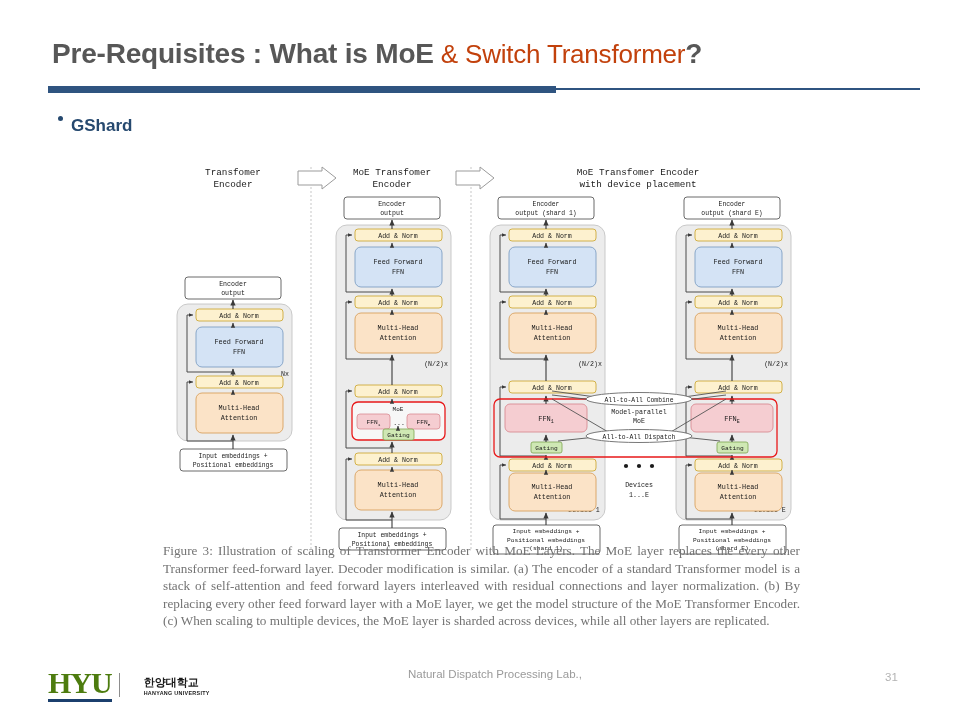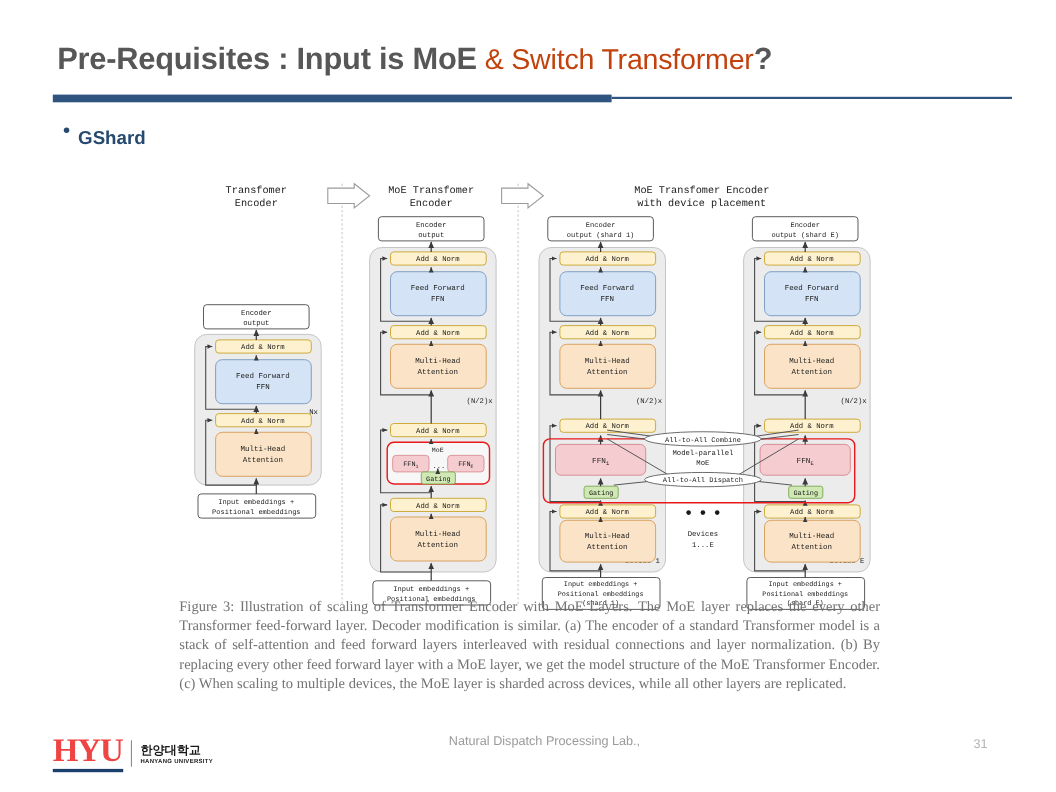--- a/index.html
+++ b/index.html
@@ -80,29 +80,29 @@
   
   #footer-logo {
     position: absolute;
     left: 48px; top: 668px;
     display: flex; align-items: center;
   }
   #footer-logo .hyu {
     font-family: "Liberation Serif", serif;
     font-weight: bold;
     font-size: 30px;
-    color: #ef4444;
+    color: #4d7c0f;
     letter-spacing: -1px;
     line-height: 1;
     border-bottom: 3px solid #1b3f6d;
     padding-bottom: 1px;
   }
   #footer-logo .kr-block {
     margin-left: 7px;
-    padding-left: 8px;
+    padding-left: 24px;
     border-left: 1px solid #8d8d8d;
     line-height: 1.05;
   }
   #footer-logo .kr {
     font-size: 11px; font-weight: bold; color: #1a1a1a;
     font-family: "DejaVu Sans", sans-serif;
   }
   #footer-logo .en {
     font-size: 5.4px; font-weight: bold; color: #1a1a1a;
     letter-spacing: 0.3px; display: block; margin-top: 1px;
@@ -125,21 +125,21 @@
     font-size: 11.5px;
     color: #b3b3b3;
   }
 
   
   .mono { font-family: "Liberation Mono", "DejaVu Sans Mono", monospace; }
 </style>
 </head>
 <body>
 
-<div id="slide-title"><span>Pre-Requisites : Input is MoE</span><span class="light"> &amp; Switch Transformer</span><span class="qmark">?</span></div>
+<div id="slide-title"><span>Pre-Requisites : What is MoE</span><span class="light"> &amp; Switch Transformer</span><span class="qmark">?</span></div>
 <div id="title-rule-thick"></div>
 <div id="title-rule-thin"></div>
 
 <div id="bullet-gshard">
   <span class="dot"></span>
   <span>GShard</span>
 </div>
 
 <div id="figure-wrap">
 <svg id="figure-svg" width="646" height="400" viewBox="0 0 646 400" xmlns="http://www.w3.org/2000/svg">

